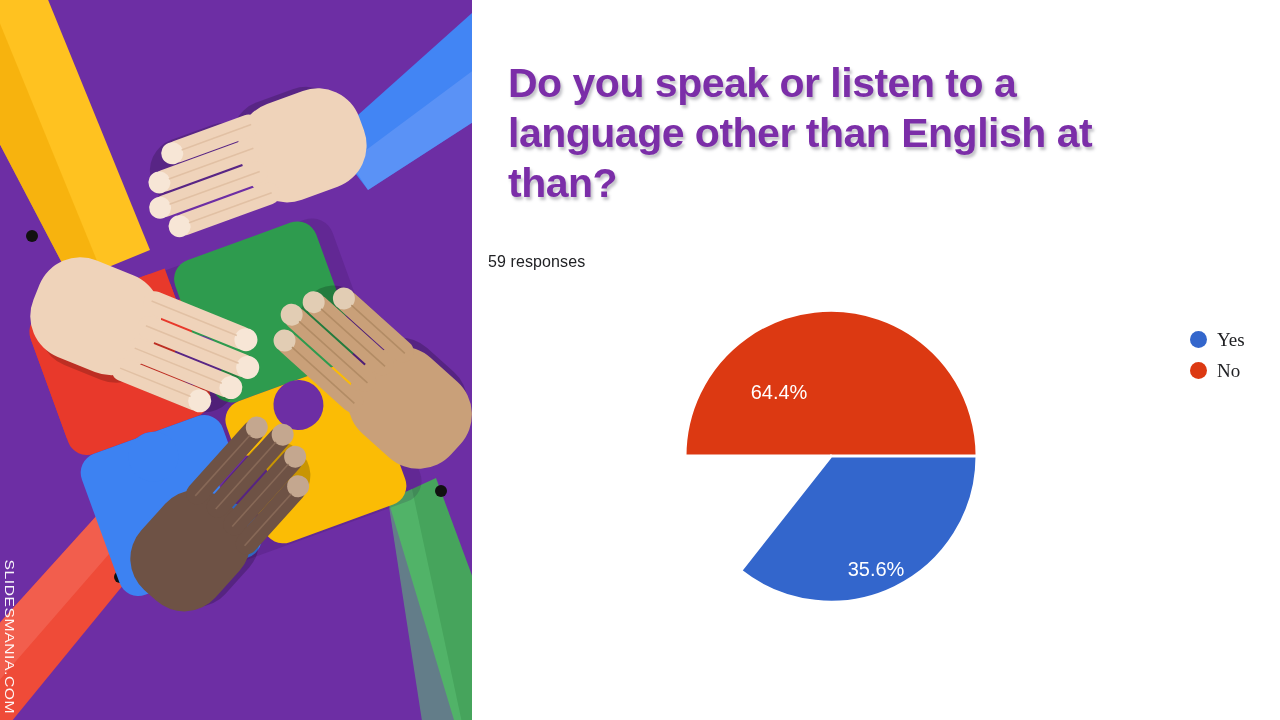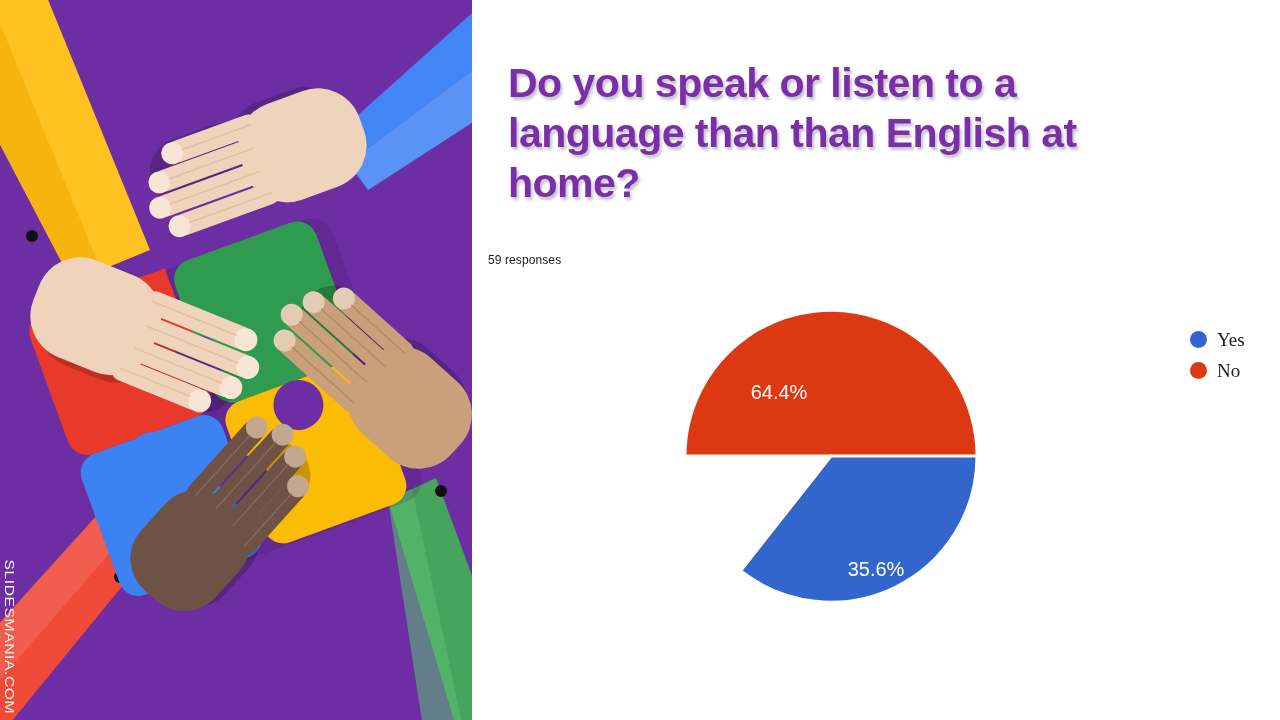--- a/index.html
+++ b/index.html
@@ -69,21 +69,21 @@
     letter-spacing: -0.5px;
     color: #7B2EA8;
     text-shadow: 2px 3px 3px rgba(120,120,130,0.45);
   }
 
   .responses {
     position: absolute;
     left: 16px;
     top: 253px;
     font-family: "Liberation Sans", sans-serif;
-    font-size: 12px;
+    font-size: 16px;
     color: #202124;
     letter-spacing: 0.1px;
   }
 
   
   .chart-area {
     position: absolute;
     left: 0; top: 290px;
     width: 808px;
     height: 380px;
@@ -295,21 +295,21 @@
           </g>
         </g>
       </g>
     </svg>
 
     <div class="watermark">SLIDESMANIA.COM</div>
   </div>
 
   <div class="content">
 
-    <h1 class="title">Do you speak or listen to a language than than English at home?</h1>
+    <h1 class="title">Do you speak or listen to a language other than English at than?</h1>
 
     <div class="responses">59 responses</div>
 
     <div class="chart-area">
 
       <svg class="pie-svg" viewBox="0 0 308 308">
 
         <path d="M 154 154 L 154 8 A 146 146 0 1 1 63.6 268.8 Z" transform="rotate(-90 154 154)" fill="#DC3912" stroke="#ffffff" stroke-width="3"></path>
 
         <path d="M 154 154 L 300 154 A 146 146 0 0 1 63.6 268.8 Z" fill="#3366CC" stroke="#ffffff" stroke-width="3"></path>

